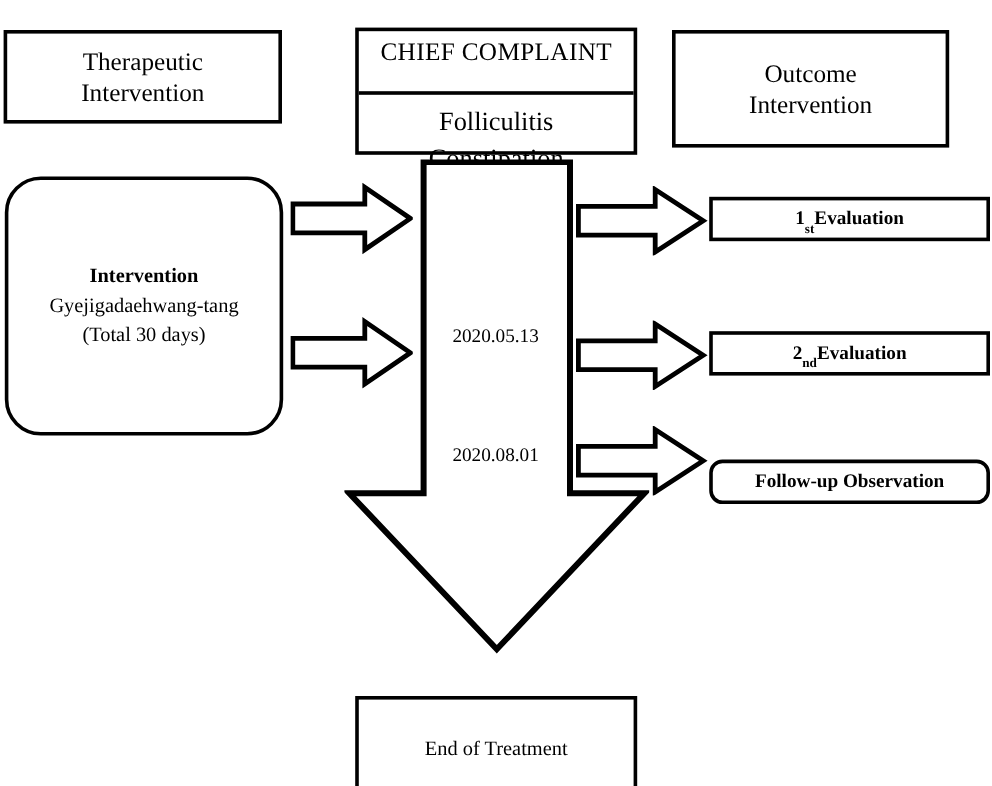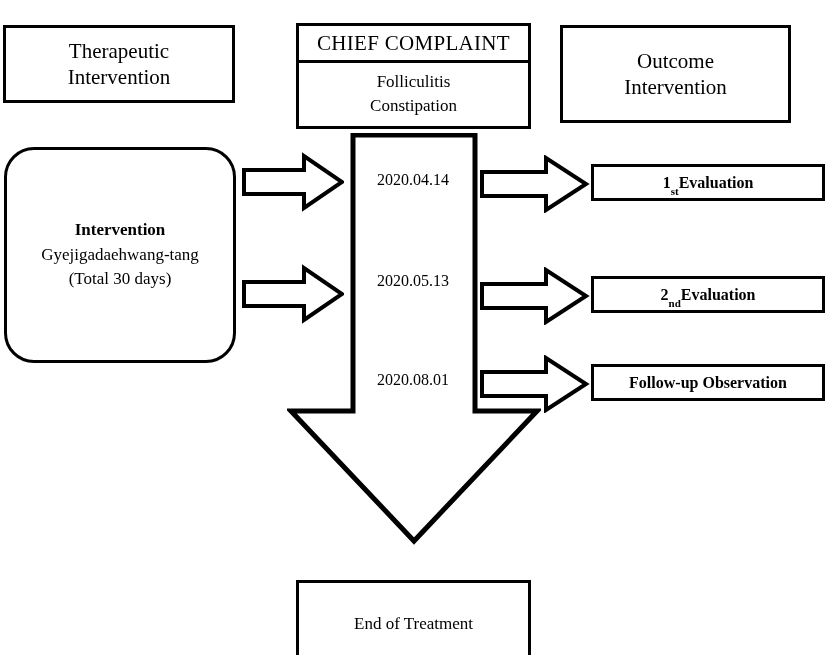--- a/index.html
+++ b/index.html
@@ -44,25 +44,25 @@
     width: 235px;
     height: 106px;
     justify-content: flex-start;
     padding-top: 4px;
   }
   .hdr-mid .title {
     font-size: 21px;
     letter-spacing: 0.3px;
     width: 100%;
     border-bottom: 3px solid #000000;
-    padding-bottom: 4px;
+    padding-bottom: 20px;
     box-sizing: border-box;
   }
   .hdr-mid .sub {
-    font-size: 17px;
+    font-size: 22px;
     padding-top: 7px;
     line-height: 1.4;
   }
   .hdr-right {
     left: 560px;
     top: 6px;
     width: 231px;
     height: 98px;
     font-size: 21px;
   }
@@ -89,21 +89,21 @@
     justify-content: center;
     font-weight: bold;
     font-size: 16px;
     left: 591px;
     width: 234px;
     height: 37px;
   }
   .eval sup { font-size: 11px; margin-top: 16px; }
   .eval1 { top: 164px; }
   .eval2 { top: 276px; }
-  .eval3 { top: 364px; }
+  .eval3 { top: 383px; border-radius: 11px; }
   .endbox {
     left: 296px;
     top: 561px;
     width: 235px;
     height: 88px;
     font-size: 17px;
     border-width: 3px;
     justify-content: center;
   }
   .bigarrow {
@@ -158,21 +158,20 @@
   <div class="box intervention">
     <div class="b">Intervention</div>
     <div>Gyejigadaehwang-tang</div>
     <div>(Total 30 days)</div>
   </div>
 
   <svg class="bigarrow" viewBox="0 0 254 412">
     <polygon points="66,2 188,2 188,278 250,278 127,408 4,278 66,278" fill="#ffffff" stroke="#000000" stroke-width="5" stroke-linejoin="miter"></polygon>
   </svg>
 
-  <div class="date d1">2020.04.14</div>
   <div class="date d2">2020.05.13</div>
   <div class="date d3">2020.08.01</div>
 
   <svg class="arrow ar-left1" width="102" height="60" viewBox="0 0 102 60">
     <polygon points="2,18 62,18 62,4 100,30 62,56 62,42 2,42" fill="#ffffff" stroke="#000000" stroke-width="4" stroke-linejoin="miter"></polygon>
   </svg>
   <svg class="arrow ar-left2" width="102" height="60" viewBox="0 0 102 60">
     <polygon points="2,18 62,18 62,4 100,30 62,56 62,42 2,42" fill="#ffffff" stroke="#000000" stroke-width="4" stroke-linejoin="miter"></polygon>
   </svg>
 

